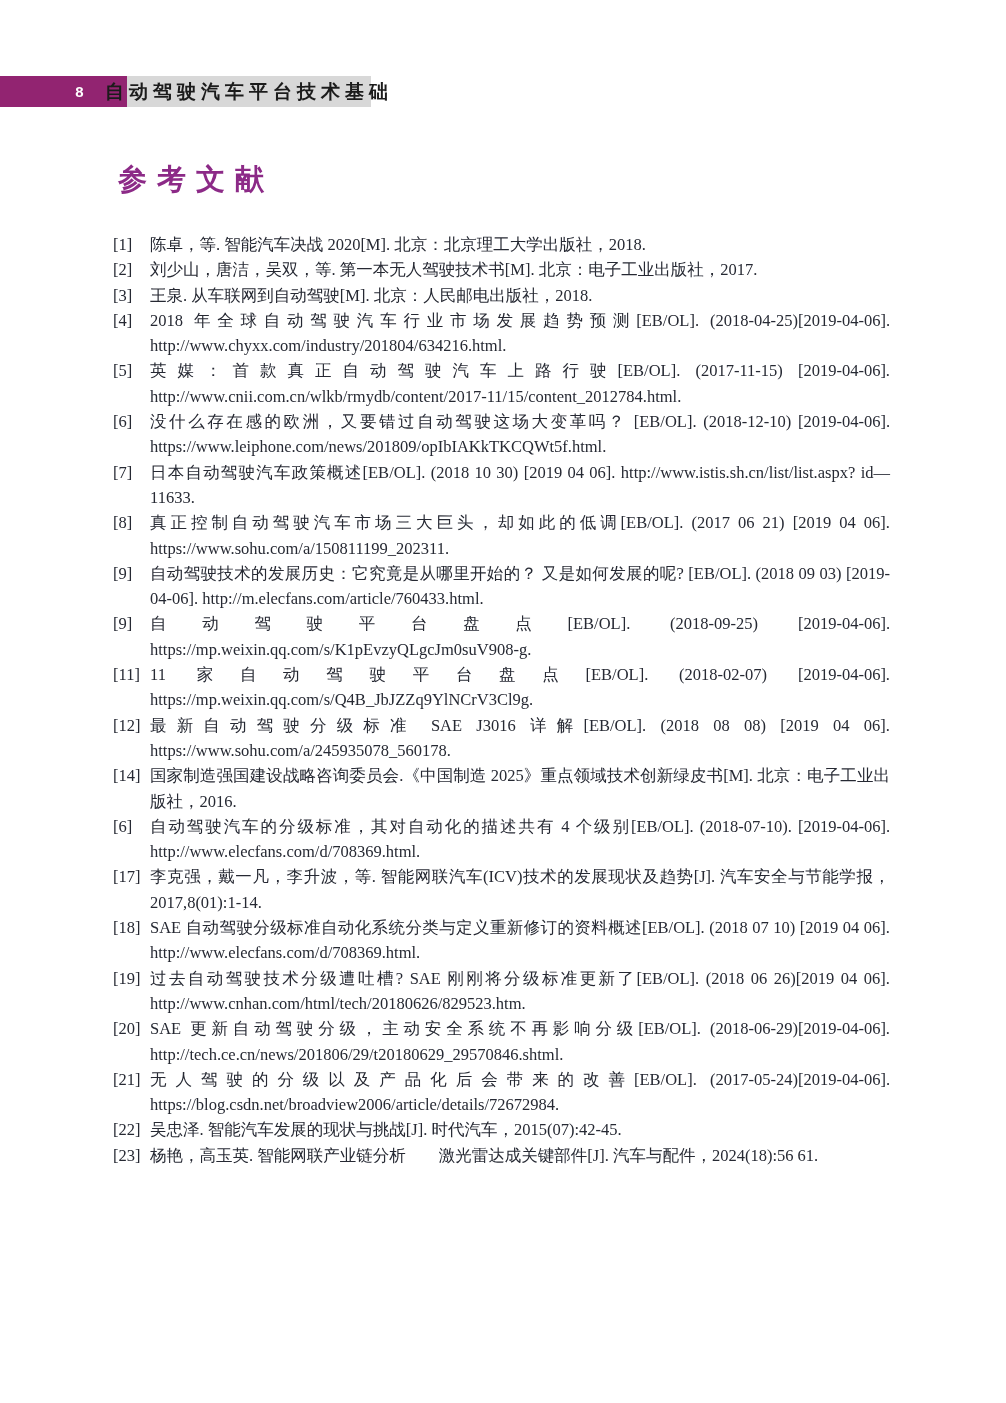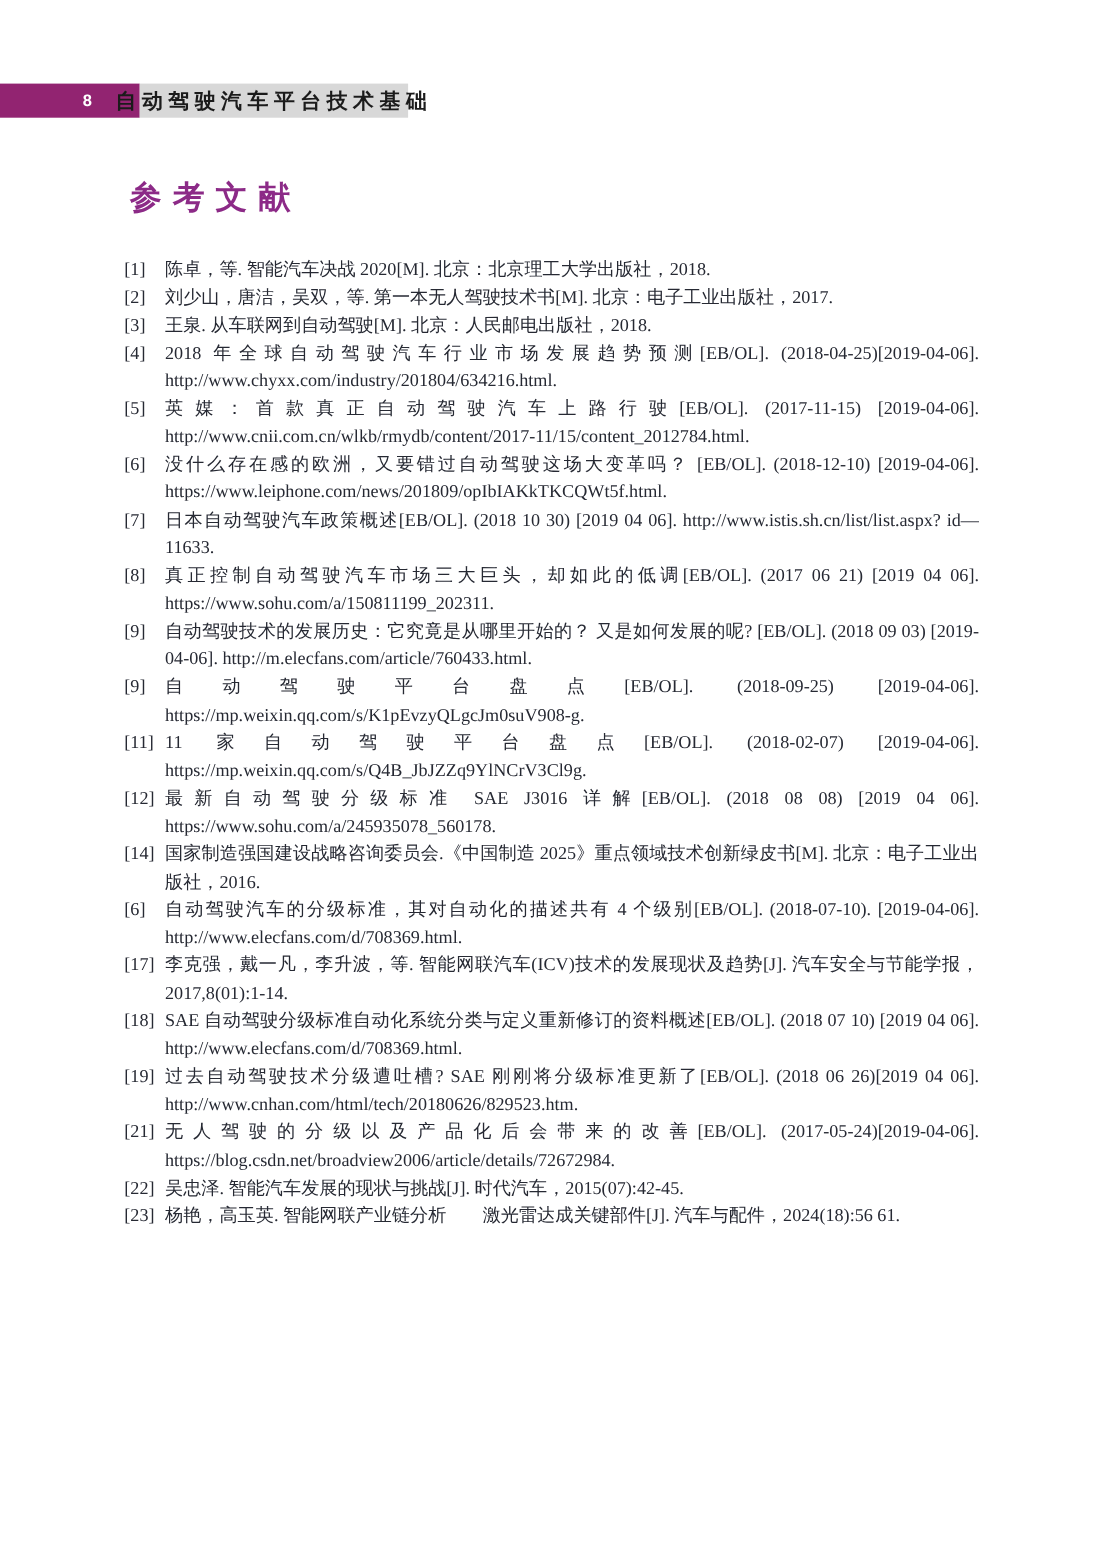--- a/index.html
+++ b/index.html
@@ -169,20 +169,24 @@
       </div>
       <div class="ref">
         <span class="ref-label">[18]</span>
         <div class="ref-text">SAE 自动驾驶分级标准自动化系统分类与定义重新修订的资料概述[EB/OL]. (2018 07 10) [2019 04 06]. http://www.elecfans.com/d/708369.html.</div>
       </div>
       <div class="ref">
         <span class="ref-label">[19]</span>
         <div class="ref-text">过去自动驾驶技术分级遭吐槽? SAE 刚刚将分级标准更新了[EB/OL]. (2018 06 26)[2019 04 06]. http://www.cnhan.com/html/tech/20180626/829523.htm.</div>
       </div>
       <div class="ref">
+        <span class="ref-label">[20]</span>
+        <div class="ref-text">SAE 更新自动驾驶分级，主动安全系统不再影响分级[EB/OL]. (2018-06-29)[2019-04-06]. http://tech.ce.cn/news/201806/29/t20180629_29570846.shtml.</div>
+      </div>
+      <div class="ref">
         <span class="ref-label">[21]</span>
         <div class="ref-text">无人驾驶的分级以及产品化后会带来的改善[EB/OL]. (2017-05-24)[2019-04-06]. https://blog.csdn.net/broadview2006/article/details/72672984.</div>
       </div>
       <div class="ref">
         <span class="ref-label">[22]</span>
         <div class="ref-text">吴忠泽. 智能汽车发展的现状与挑战[J]. 时代汽车，2015(07):42-45.</div>
       </div>
       <div class="ref">
         <span class="ref-label">[23]</span>
         <div class="ref-text">杨艳，高玉英. 智能网联产业链分析　　激光雷达成关键部件[J]. 汽车与配件，2024(18):56 61.</div>

